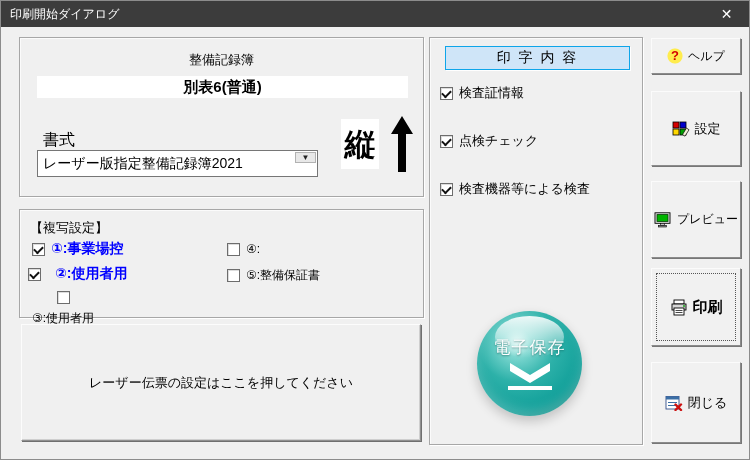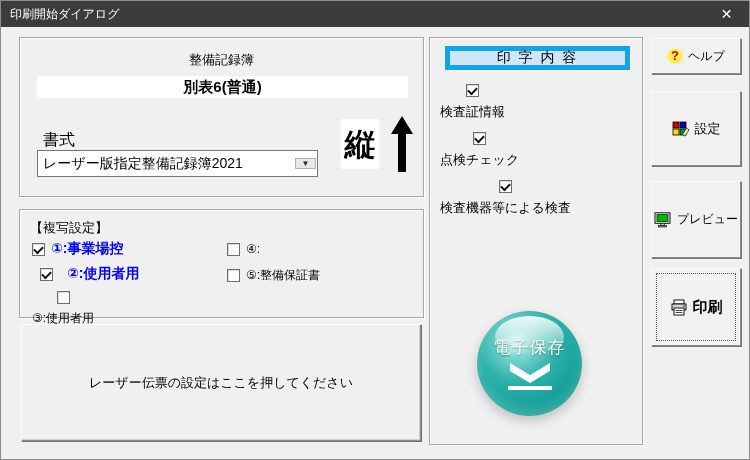--- a/index.html
+++ b/index.html
@@ -31,38 +31,38 @@
   #panel-content{left:428px;top:10px;width:214px;height:408px;}
   
   .report-title{position:absolute;top:13px;left:0;right:0;text-align:center;font-size:13px;}
   .report-strip{
     position:absolute;left:17px;top:38px;width:371px;height:22px;background:#fff;
     text-align:center;font-weight:bold;font-size:15px;line-height:22px;
   }
   .format-label{position:absolute;left:23px;top:92px;font-size:16px;}
   .combo{
     position:absolute;left:17px;top:112px;width:281px;height:27px;background:#fff;
-    border:1px solid #767676;display:flex;align-items:center;box-sizing:border-box;
+    border:1px solid #767676;display:flex;align-items:flex-start;box-sizing:border-box;
   }
   .combo-text{flex:1;padding-left:5px;font-size:14px;line-height:25px;white-space:nowrap;overflow:hidden;}
   .combo-btn{
     width:19px;margin:1px;background:#e8e8e8;border:1px solid #b2b2b2;
     display:flex;align-items:center;justify-content:center;font-size:8px;color:#222;
   }
   .tate-box{
     position:absolute;left:321px;top:81px;width:38px;height:50px;background:#fff;
     display:flex;align-items:center;justify-content:center;
     font-size:31px;font-weight:bold;line-height:1;
   }
   .up-arrow{position:absolute;left:369px;top:77px;width:26px;height:58px;}
   
   .copy-title{position:absolute;left:10px;top:9px;font-size:13px;}
   .cb-row{position:absolute;display:flex;align-items:center;gap:6px;}
   #copy-item-0{left:12px;top:30px;}
-  #copy-item-1{left:20px;top:55px;gap:14px;}
+  #copy-item-1{left:8px;top:55px;gap:14px;}
   #copy-item-2{left:12px;top:81px;flex-direction:column;}
   #copy-item-3{left:207px;top:32px;}
   #copy-item-4{left:207px;top:57px;}
   .cb{
     width:13px;height:13px;background:#fff;border:1px solid #6d6d6d;
     box-shadow:inset 1px 1px 0 #dcdcdc;position:relative;flex:none;box-sizing:border-box;
   }
   .cb.checked::after{
     content:"";position:absolute;left:1px;top:2px;width:7px;height:4px;
     border-left:2px solid #111;border-bottom:2px solid #111;transform:rotate(-45deg);
@@ -72,25 +72,25 @@
   
   #btn-laser{
     position:absolute;left:20px;top:297px;width:400px;height:117px;background:#f0f0f0;
     border:1px solid #8f8f8f;border-top-color:#fcfcfc;border-left-color:#fcfcfc;
     box-shadow:1px 1px 0 #6f6f6f, inset -1px -1px 0 #cfcfcf;box-sizing:border-box;
     display:flex;align-items:center;justify-content:center;font-size:13px;cursor:default;
   }
   
   .content-header{
     position:absolute;left:15px;top:8px;width:185px;height:24px;
-    background:var(--header_blue,#cfe5f8);border:5px solid #0ea5e9;box-shadow:1px 1px 0 #fff;
+    background:var(--header_blue,#cfe5f8);border:1px solid #0ea5e9;box-shadow:1px 1px 0 #fff;
     display:flex;align-items:center;justify-content:center;
     font-size:14px;letter-spacing:2px;box-sizing:border-box;
   }
-  .content-item{position:absolute;left:10px;display:flex;align-items:center;gap:6px;font-size:13px;flex-direction:column;}
+  .content-item{position:absolute;left:10px;display:flex;align-items:center;gap:6px;font-size:13px;}
   #content-item-0{top:46px;}
   #content-item-1{top:94px;}
   #content-item-2{top:142px;}
   
   .orb{
     position:absolute;left:47px;top:273px;width:105px;height:105px;border-radius:50%;
     background:radial-gradient(circle at 38% 30%, #d9f6f3 0%, #7fd8d1 14%, #2db1a9 40%,
                var(--orb_teal,#12a09a) 68%, #0c8c85 84%, #49bfb8 100%);
     box-shadow:0 5px 12px rgba(0,0,0,0.20), inset 0 -6px 12px rgba(255,255,255,0.22);
     cursor:default;
@@ -236,15 +236,28 @@
         <rect x="4" y="1" width="10" height="4" fill="#fff" stroke="#000" stroke-width="0.9"></rect>
         <rect x="2" y="5" width="14" height="6" fill="#d6d6d6" stroke="#000" stroke-width="0.9"></rect>
         <rect x="4" y="9" width="10" height="7" fill="#fff" stroke="#000" stroke-width="0.9"></rect>
         <line x1="5.5" y1="11.5" x2="12.5" y2="11.5" stroke="#333" stroke-width="0.9"></line>
         <line x1="5.5" y1="13.5" x2="12.5" y2="13.5" stroke="#333" stroke-width="0.9"></line>
         <circle cx="14" cy="7" r="0.9" fill="#00a000"></circle>
       </svg>
       <span>印刷</span>
     </div>
 
+    <div class="side-btn" id="btn-close">
+      <svg class="svg-icon" width="18" height="16" viewBox="0 0 18 16">
+        <rect x="1" y="1.5" width="13" height="12.5" fill="#fff" stroke="#33508c" stroke-width="0.9"></rect>
+        <rect x="1" y="1.5" width="13" height="3" fill="#3a6ea5"></rect>
+        <line x1="3" y1="7.5" x2="12" y2="7.5" stroke="#3a6ea5" stroke-width="1"></line>
+        <line x1="3" y1="10.5" x2="12" y2="10.5" stroke="#3a6ea5" stroke-width="1"></line>
+        <g stroke="#cc1111" stroke-width="2.4" stroke-linecap="round">
+          <line x1="10.5" y1="9.5" x2="16" y2="15"></line>
+          <line x1="16" y1="9.5" x2="10.5" y2="15"></line>
+        </g>
+      </svg>
+      <span>閉じる</span>
+    </div>
 
   </div>
 </div>
 
 </body></html>

